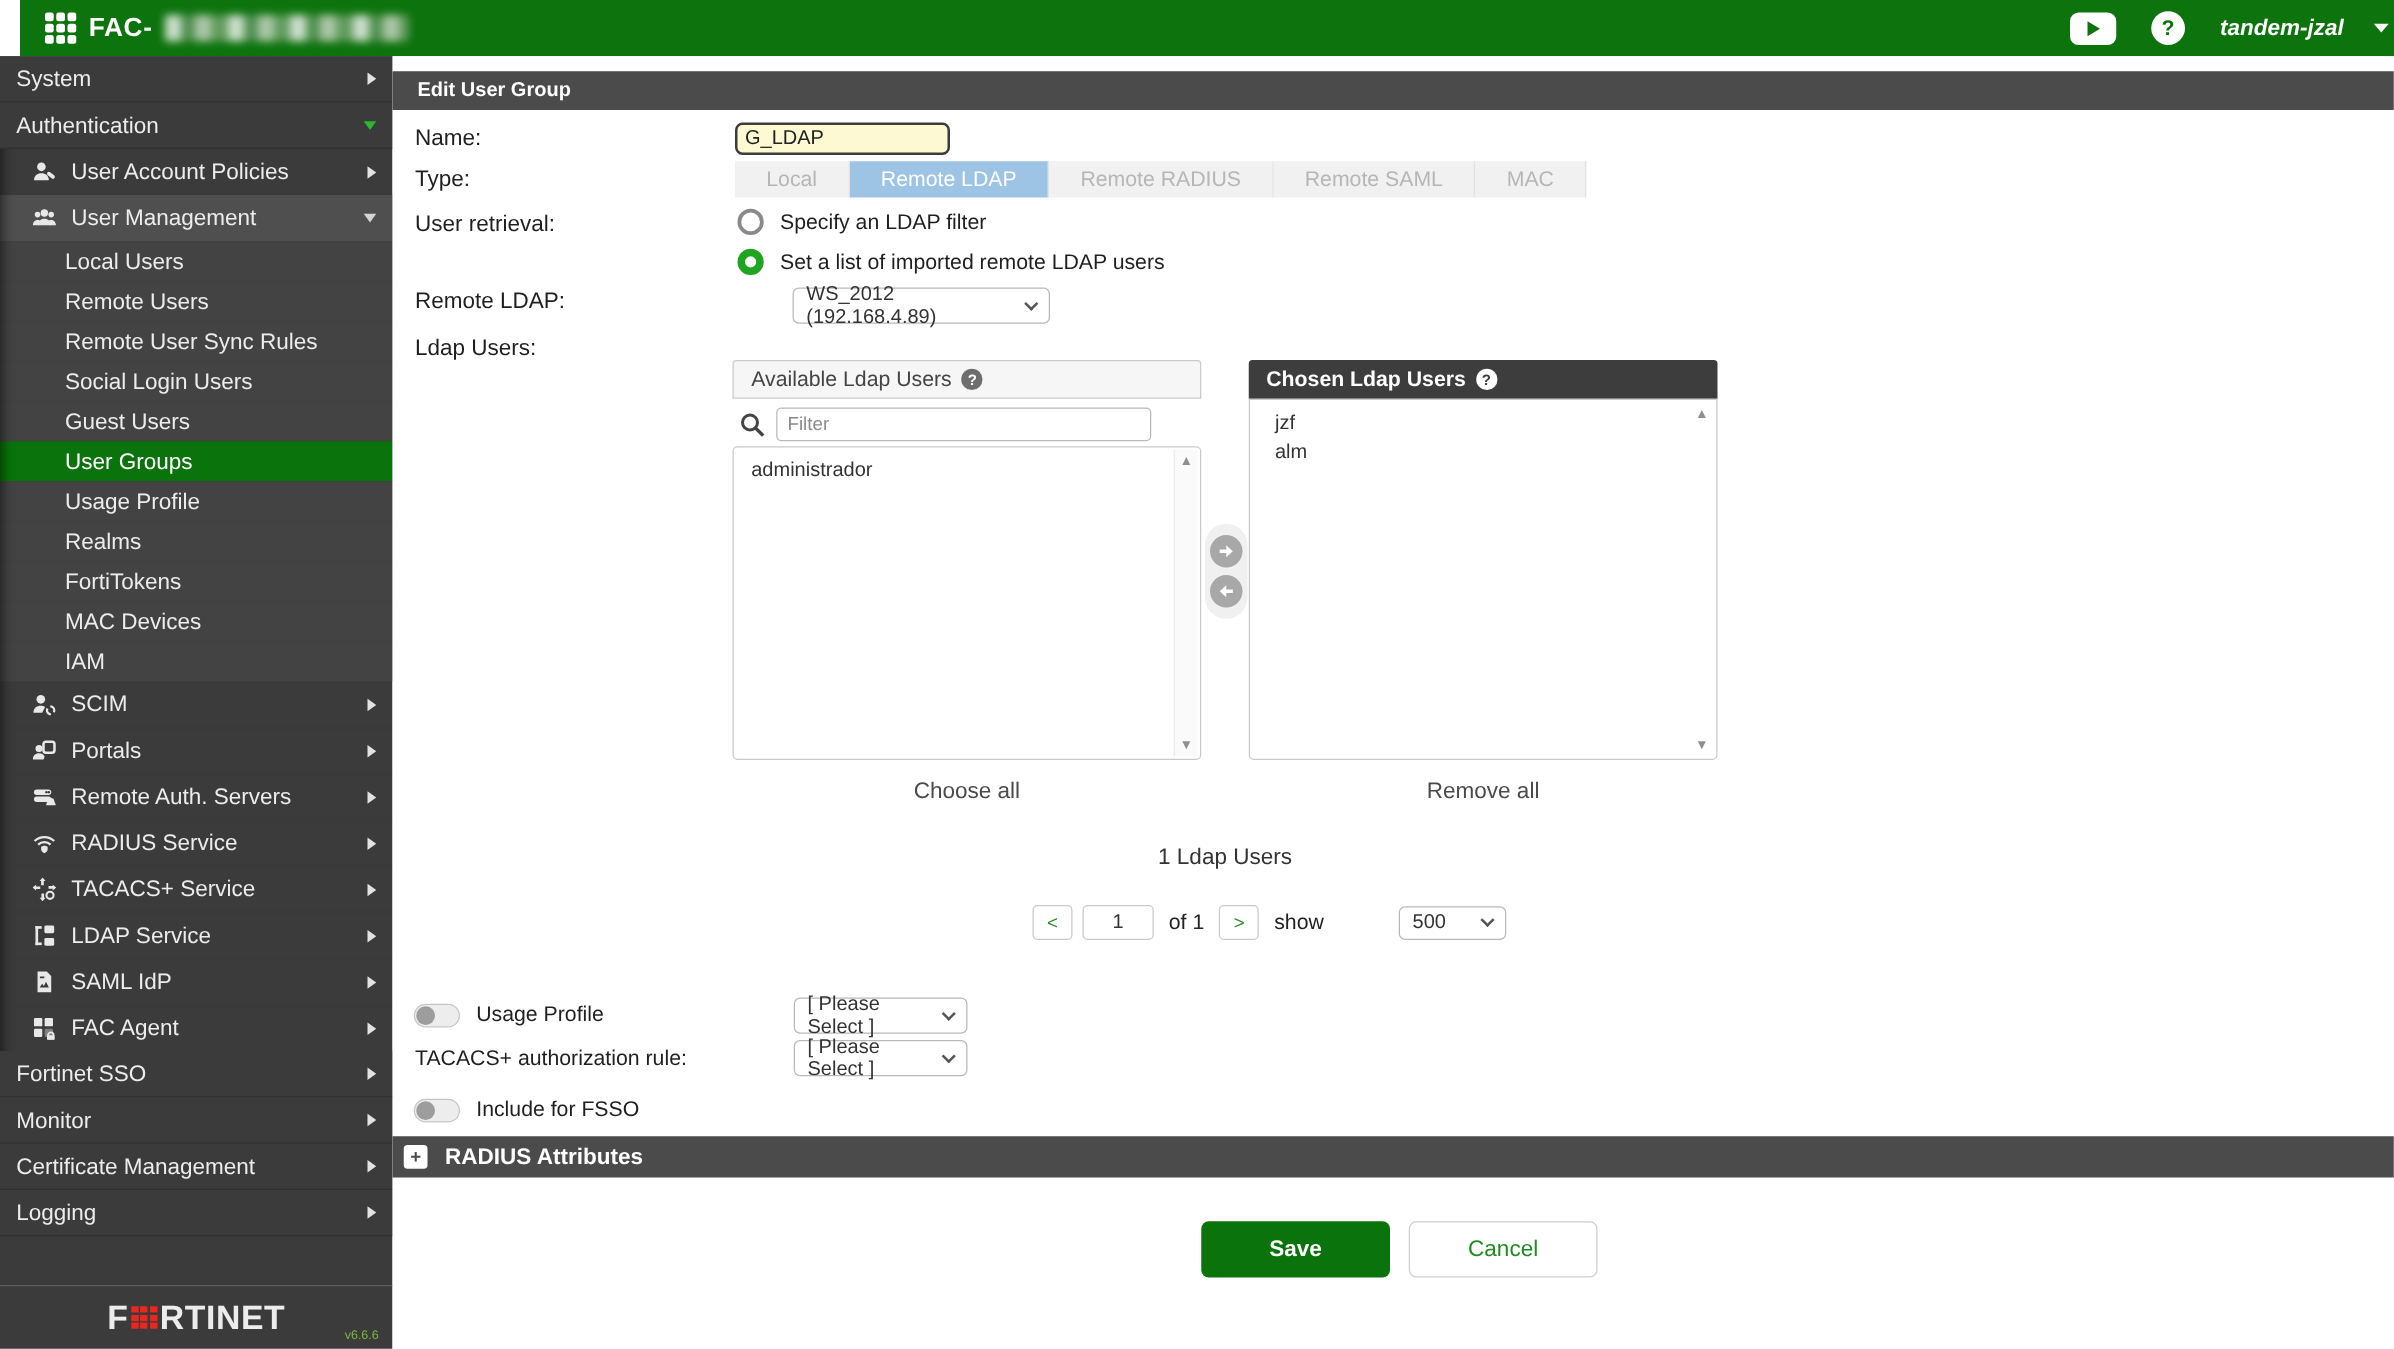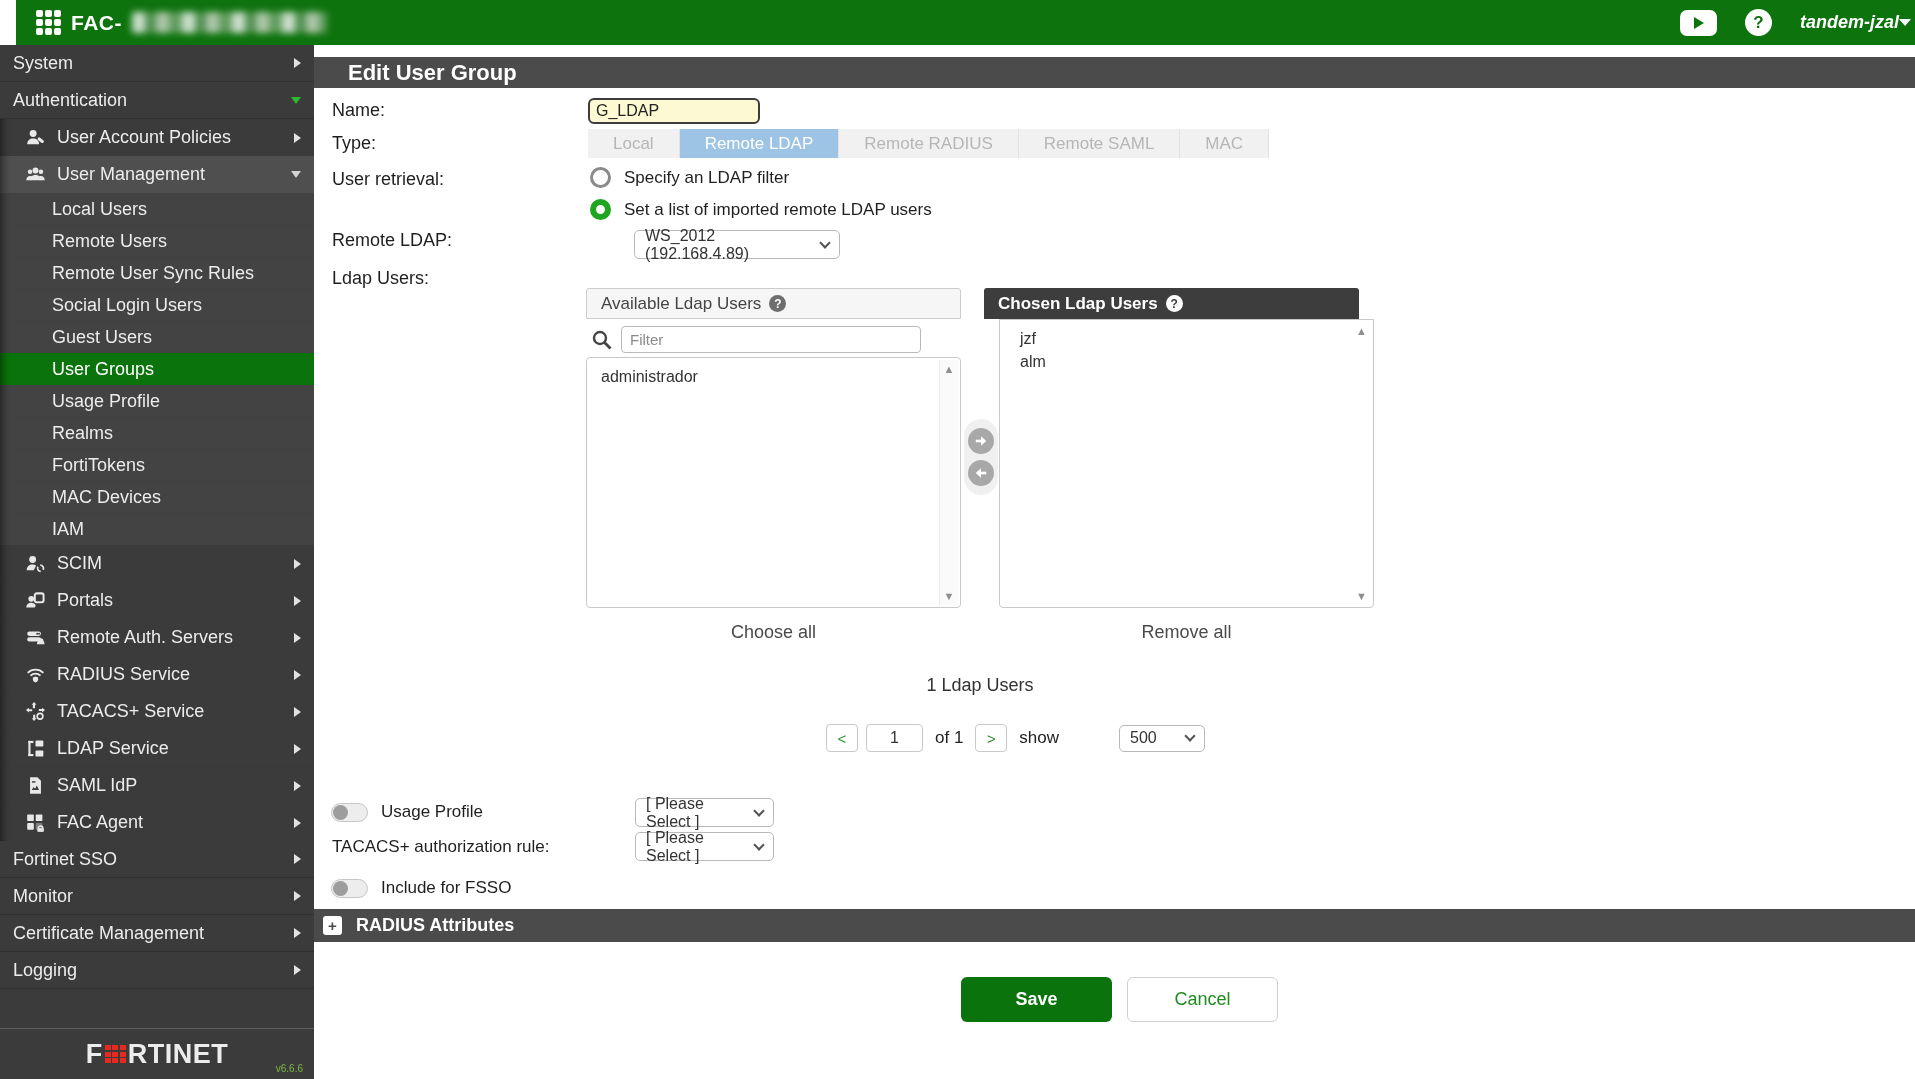--- a/index.html
+++ b/index.html
@@ -14,21 +14,21 @@
   .grid-logo span{background:#fff;border-radius:2px;}
   .brand-text{color:#fff;font-size:21px;font-weight:bold;letter-spacing:.5px;}
   .brand-blur{width:195px;height:21px;border-radius:2px;filter:blur(3.5px);
     background:repeating-linear-gradient(90deg,rgba(235,240,235,.85) 0 13px,rgba(150,175,150,.5) 13px 24px,rgba(210,218,205,.8) 24px 37px,rgba(168,190,162,.55) 37px 50px);}
   .topbar-right{display:flex;align-items:center;gap:28px;}
   .yt-icon{width:37px;height:26px;background:#fff;border-radius:7px;position:relative;}
   .yt-icon::after{content:"";position:absolute;left:14px;top:7px;border-left:10px solid #0d730d;
     border-top:6px solid transparent;border-bottom:6px solid transparent;}
   .help-icon{width:27px;height:27px;border-radius:50%;background:#fff;color:#0d730d;
     display:flex;align-items:center;justify-content:center;font-weight:bold;font-size:17px;}
-  .user-menu{color:#fff;font-size:18px;font-weight:bold;font-style:italic;display:flex;align-items:center;gap:0;}
+  .user-menu{color:#fff;font-size:18px;font-weight:bold;font-style:italic;display:flex;align-items:center;gap:24px;}
   .caret-down{width:0;height:0;border-left:6px solid transparent;border-right:6px solid transparent;border-top:7px solid #fff;}
 
   
   .sidebar{position:absolute;left:0;top:45px;width:314px;height:1034px;background:#3b3b3b;}
   .srow{display:flex;align-items:center;position:relative;color:#ececec;font-size:18px;cursor:pointer;}
   .row-top{height:37px;padding-left:13px;border-bottom:1px solid #313131;background:#3b3b3b;}
   .row-sub{height:37px;padding-left:26px;gap:9px;box-shadow:inset 11px 0 9px -9px rgba(0,0,0,.55);}
   .row-submenu{height:32px;padding-left:52px;background:#434343;box-shadow:inset 11px 0 9px -9px rgba(0,0,0,.55);}
   .srow.hl{background:#4f4f4f;}
   .srow.sel{background:#0b730b;color:#fff;}
@@ -41,21 +41,21 @@
   .side-footer{position:absolute;left:0;bottom:0;width:314px;height:51px;border-top:1px solid #5d5d5d;
     display:flex;align-items:center;justify-content:center;}
   .f-logo{display:flex;align-items:center;color:#ececec;font-weight:bold;font-size:27px;letter-spacing:.5px;}
   .f-grid{display:grid;grid-template-columns:repeat(3,6px);grid-template-rows:repeat(3,5px);gap:1.5px;margin:0 2px;}
   .f-grid span{background:#e8271f;}
   .version{position:absolute;right:11px;bottom:5px;color:#7cb93f;font-size:10px;}
 
   
   .main{position:absolute;left:314px;top:45px;width:1601px;height:1034px;background:#fff;}
   .page-title-bar{position:absolute;left:0;top:12px;width:100%;height:31px;background:#4b4b4b;
-    color:#fff;font-size:22px;font-weight:bold;display:flex;align-items:center;padding-left:34px;}
+    color:#fff;font-size:16px;font-weight:bold;display:flex;align-items:center;padding-left:20px;}
   .flabel{position:absolute;left:18px;font-size:18px;color:#1f1f1f;height:22px;line-height:22px;}
   .name-input{position:absolute;left:274px;top:53px;width:172px;height:26px;background:#fdf9d2;
     border:2px solid #3c3c3c;border-radius:6px;font-size:16px;color:#222;padding:0 6px;outline:none;
     font-family:"Liberation Sans",sans-serif;}
   .tabs{position:absolute;left:274px;top:84px;height:29px;display:flex;}
   .tab{height:29px;display:flex;align-items:center;justify-content:center;padding:0 25px;
     background:#f1f1f1;color:#b6b6b6;font-size:17px;border-right:1px solid #e2e2e2;cursor:pointer;white-space:nowrap;}
   .tab.sel{background:#9dc4e4;color:#fff;}
   .radio-row{position:absolute;display:flex;align-items:center;gap:13px;}
   .radio{width:21px;height:21px;border-radius:50%;border:3px solid #8a8a8a;background:#fff;}
@@ -409,21 +409,21 @@
         </svg>
     </span>
     <span class="tbtn">
       <svg viewBox="0 0 16 16" style="transform:scaleX(-1)">
           <line x1="2" y1="8" x2="10" y2="8" stroke="#fff" stroke-width="3"></line>
           <path d="M8 2.5L14 8l-6 5.5z" fill="#fff"></path>
         </svg>
     </span>
   </div>
 
-  <div class="panel-header dark" style="left:670px;top:243px;">
+  <div class="panel-header dark" style="left:685px;top:243px;">
     <span>Chosen Ldap Users</span>
     <span class="qmark light-on-dark">?</span>
   </div>
   <div class="listbox" style="left:685px;top:274px;width:375px;height:289px;border-radius:0 0 4px 4px;">
     <ul id="chosen-items" style="padding-left:6px;">
         <li>jzf</li>
         <li>alm</li>
       </ul>
     <div class="vscroll" style="background:#fff;border-left:none;">
       <span class="up">▲</span>

